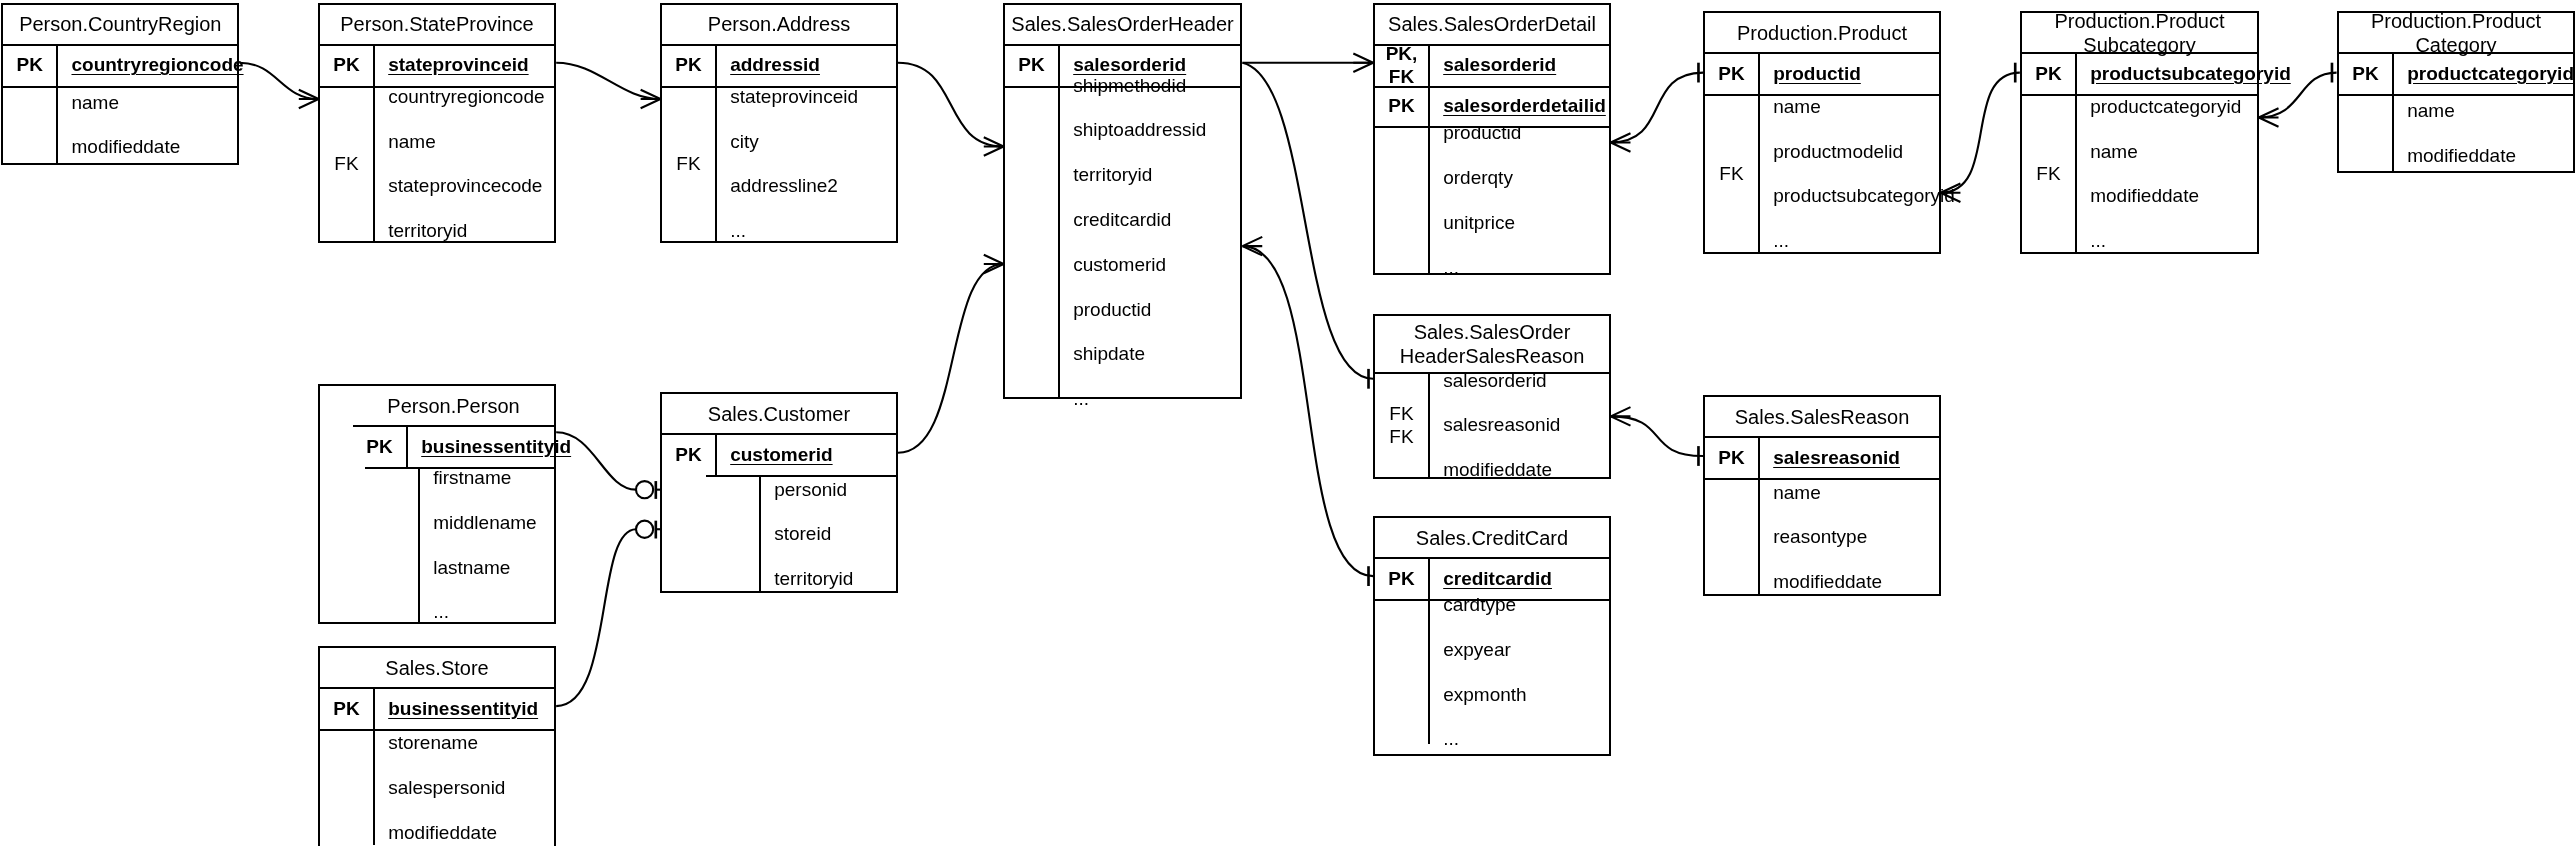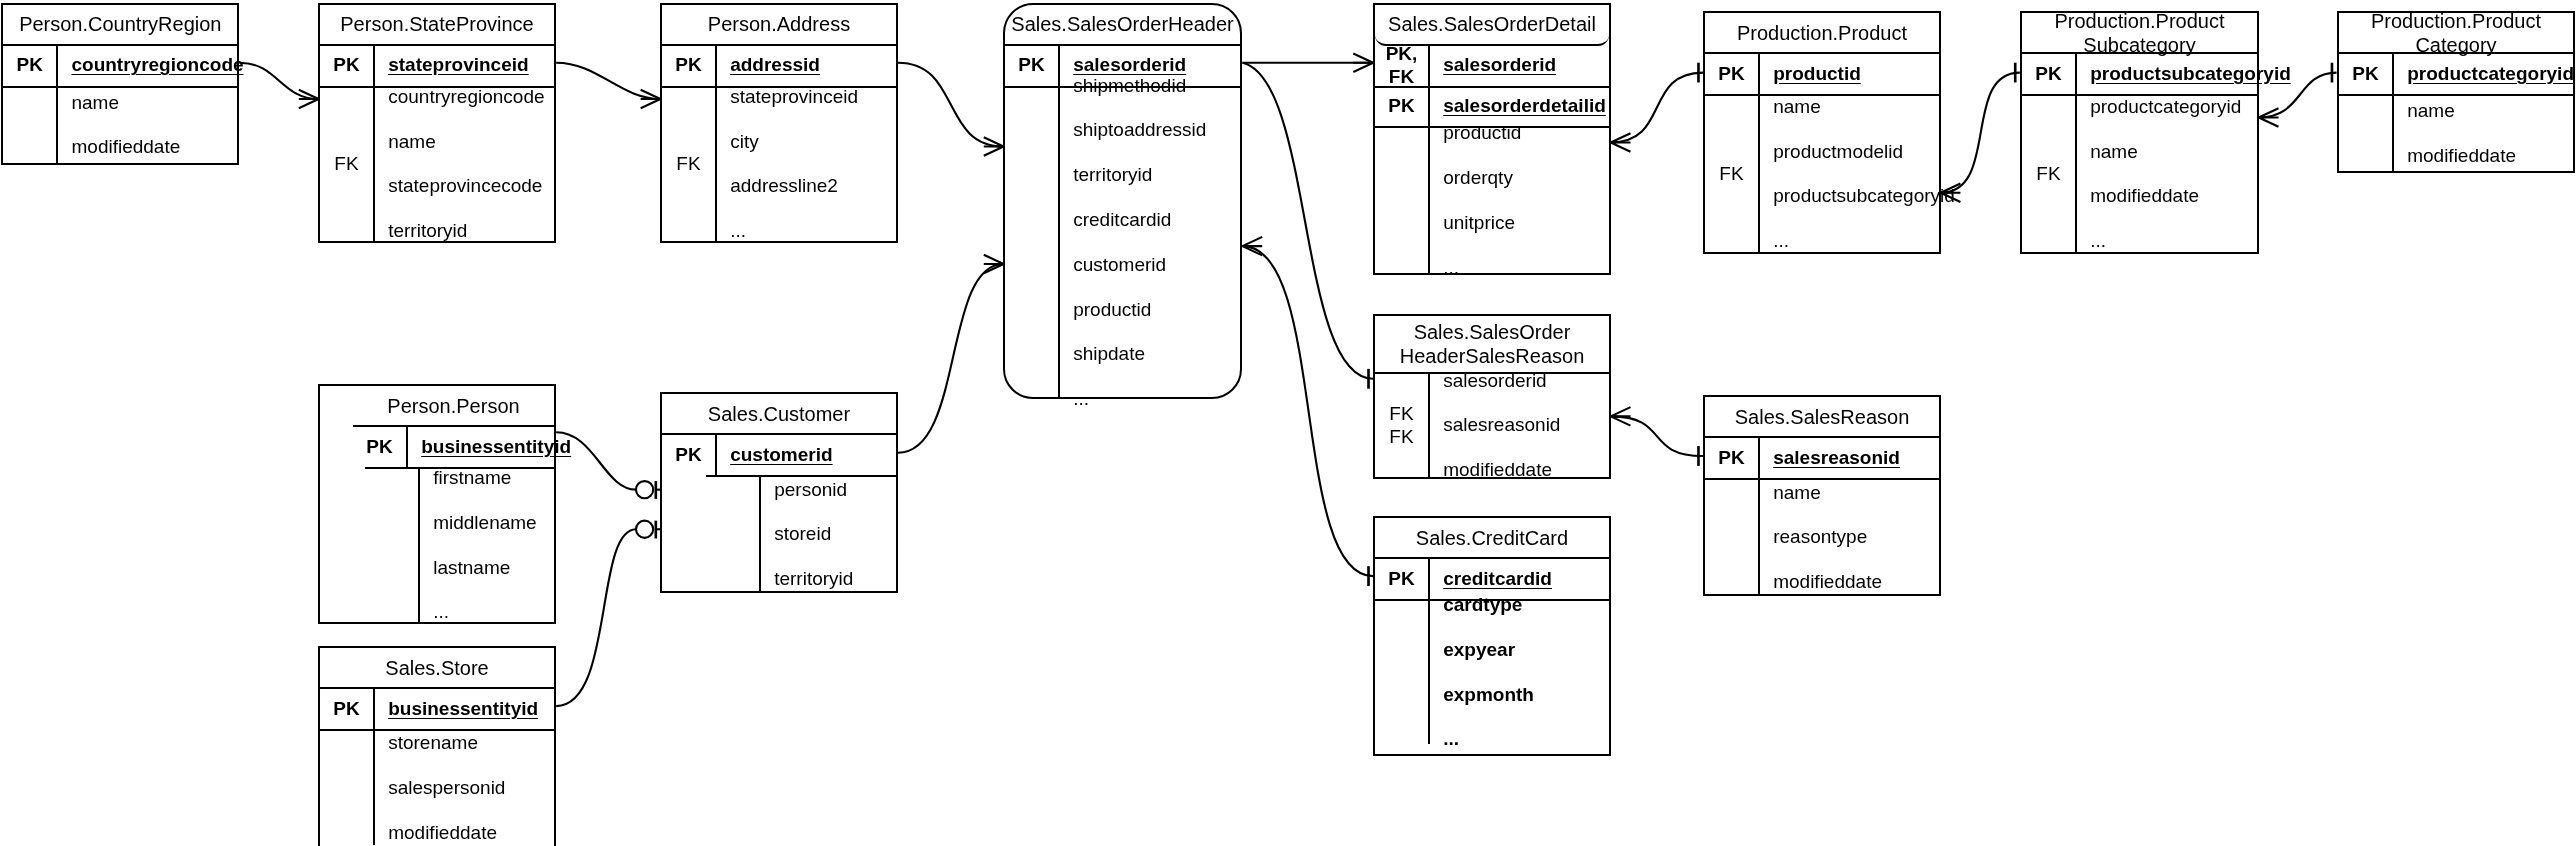--- a/index.html
+++ b/index.html
@@ -237,21 +237,21 @@
             <div>FK</div>
           </div>
           <div class="fieldcol">
             <div class="field">stateprovinceid</div>
             <div class="field">city</div>
             <div class="field">addressline2</div>
             <div class="field">...</div>
           </div>
         </div>
       </div>
-      <div class="entity" style="left: 1003px; top: 2.6px; width: 239px; height: 396px; border-radius: 30px;">
+      <div class="entity" style="left: 1003px; top: 2.6px; width: 239px; height: 396px;">
         <div class="ent-title" style="height: 41px;">Sales.SalesOrderHeader</div>
         <div class="ent-section sec-pk" style="height: 40px;">
           <div class="keycol pk">
             <div>PK</div>
           </div>
           <div class="fieldcol">
             <div class="field pkname">salesorderid</div>
           </div>
         </div>
         <div class="ent-section" style="height: 312px;">
@@ -262,21 +262,21 @@
             <div class="field">territoryid</div>
             <div class="field">creditcardid</div>
             <div class="field">customerid</div>
             <div class="field">productid</div>
             <div class="field">shipdate</div>
             <div class="field">...</div>
           </div>
         </div>
       </div>
       <div class="entity" style="left: 1373px; top: 2.6px; width: 238px; height: 272px;">
-        <div class="ent-title" style="height: 41px; border-radius: 11px;">Sales.SalesOrderDetail</div>
+        <div class="ent-title" style="height: 41px;">Sales.SalesOrderDetail</div>
         <div class="ent-section sec-pk" style="height: 40px;">
           <div class="keycol pk">
             <div>PK,</div>
             <div>FK</div>
           </div>
           <div class="fieldcol">
             <div class="field pkname">salesorderid</div>
           </div>
         </div>
         <div class="ent-section sec-pk" style="height: 40px;">
@@ -456,21 +456,21 @@
       <div class="entity" style="left: 1373px; top: 516px; width: 238px; height: 240px;">
         <div class="ent-title" style="height: 41px;">Sales.CreditCard</div>
         <div class="ent-section sec-pk" style="height: 40px;">
           <div class="keycol pk">
             <div>PK</div>
           </div>
           <div class="fieldcol">
             <div class="field pkname">creditcardid</div>
           </div>
         </div>
-        <div class="ent-section" style="height: 145px; font-weight: bold;">
+        <div class="ent-section" style="height: 145px;">
           <div class="keycol blank"></div>
           <div class="fieldcol">
             <div class="field">cardtype</div>
             <div class="field">expyear</div>
             <div class="field">expmonth</div>
             <div class="field">...</div>
           </div>
         </div>
       </div>
     </div>

